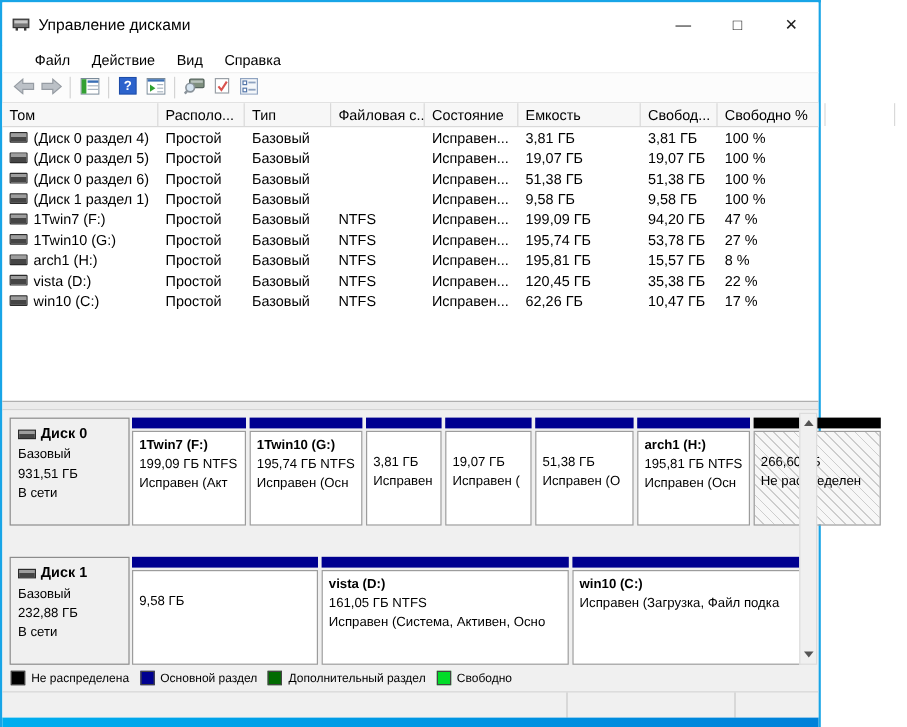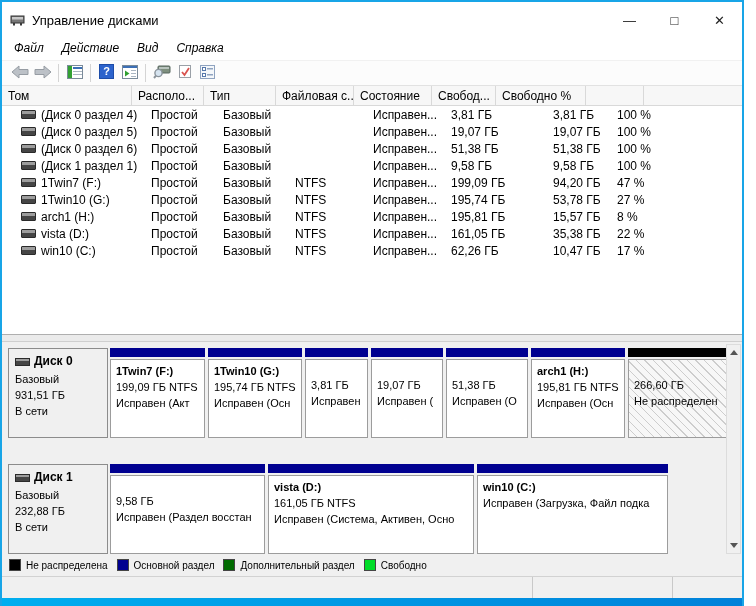--- a/index.html
+++ b/index.html
@@ -3,46 +3,46 @@
 <meta charset="utf-8">
 <style>
   * { box-sizing: border-box; }
   html,body { margin:0; padding:0; }
   body {
     width:756px; height:606px; overflow:hidden;
     font-family:"Liberation Sans", sans-serif; font-size:12px; color:#000;
     background:#fff;
   }
   .window {
-    width:744px; height:606px;
+    width:684px; height:606px;
     border-left:2px solid #18A5E7; border-right:2px solid #18A5E7; border-top:2px solid #18A5E7;
     display:flex; flex-direction:column; background:#fff;
   }
   
   .titlebar { height:36px; flex:none; display:flex; align-items:center; background:#fff; }
   .title-icon { margin:0 6px 0 8px; display:flex; }
   .title-text { font-size:13px; }
   .win-controls { margin-left:auto; display:flex; height:100%; }
   .win-btn { width:45px; height:100%; display:flex; align-items:center; justify-content:center; font-size:13px; color:#222; }
   
-  .menubar { height:22px; flex:none; display:flex; align-items:flex-start; padding-left:3px; background:#fff;font-style:italic; }
+  .menubar { height:22px; flex:none; display:flex; align-items:flex-end; padding-left:18px; background:#fff; }
   .menu-item { padding:3px 9px; }
   
   .toolbar { height:26px; flex:none; display:flex; align-items:center; padding-left:6px;
     background:#FCFCFC; border-top:1px solid #F1F1F1; border-bottom:1px solid #E2E2E2; }
   .tb-btn { width:23px; height:22px; display:flex; align-items:center; justify-content:center; }
   .tb-sep { width:1px; height:18px; background:#D4D4D4; margin:0 4px; flex:none; }
   
   .list { height:248px; flex:none; display:flex; flex-direction:column; background:#fff; }
   .list-header { display:flex; height:20px; background:#F7F7F7; border-bottom:1px solid #D9D9D9; flex:none; }
   .hcell { padding:3px 0 0 6px; border-right:1px solid #D9D9D9; overflow:hidden; white-space:nowrap; }
   .c0{width:130px;flex:none}.c1{width:72px;flex:none}.c2{width:72px;flex:none}.c3{width:78px;flex:none}
   .c4{width:78px;flex:none}.c5{width:102px;flex:none}.c6{width:64px;flex:none}.c7{width:90px;flex:none}
   .c8{width:58px;flex:none}.cfill{flex:1}
-  .list-body { flex:1; overflow:hidden;padding-left:13px; }
+  .list-body { flex:1; overflow:hidden; }
   .vrow { display:flex; height:17px; align-items:center; }
   .cell { padding-left:6px; overflow:hidden; white-space:nowrap; }
   .cell.first { display:flex; align-items:center; }
   .vol-icon { width:15px; height:9px; flex:none; margin-right:5px;
     background:linear-gradient(#9d9d9d 0 40%, #454545 40% 100%); border:1px solid #2a2a2a; border-radius:1px; }
   
   .splitter { height:8px; flex:none; background:#EBEBEB; border-top:1px solid #AFAFAF; border-bottom:1px solid #CFCFCF; }
   
   .bottom-pane { height:234px; flex:none; background:#F0F0F0; position:relative; }
   .graph-area { position:absolute; left:6px; top:6px; right:20px; height:206px; }
@@ -188,20 +188,21 @@
     </div>
   </div>
 
   <div class="list">
     <div class="list-header">
       <div class="hcell c0">Том</div>
       <div class="hcell c1">Располо...</div>
       <div class="hcell c2">Тип</div>
       <div class="hcell c3">Файловая с...</div>
       <div class="hcell c4">Состояние</div>
+      <div class="hcell c5">Емкость</div>
       <div class="hcell c6">Свобод...</div>
       <div class="hcell c7">Свободно %</div>
       <div class="hcell c8"></div>
       <div class="cfill"></div>
     </div>
     <div class="list-body">
 
         <div class="vrow">
           <div class="cell first c0">
             <span class="vol-icon"></span>
@@ -302,21 +303,21 @@
 
         <div class="vrow">
           <div class="cell first c0">
             <span class="vol-icon"></span>
             <span>vista (D:)</span>
           </div>
           <div class="cell c1">Простой</div>
           <div class="cell c2">Базовый</div>
           <div class="cell c3">NTFS</div>
           <div class="cell c4">Исправен...</div>
-          <div class="cell c5">161,05 ГБ</div>
+          <div class="cell c5">120,45 ГБ</div>
           <div class="cell c6">35,38 ГБ</div>
           <div class="cell c7">22 %</div>
         </div>
 
         <div class="vrow">
           <div class="cell first c0">
             <span class="vol-icon"></span>
             <span>win10 (C:)</span>
           </div>
           <div class="cell c1">Простой</div>
@@ -414,21 +415,20 @@
           <div>Базовый</div>
           <div>232,88 ГБ</div>
           <div>В сети</div>
         </div>
         <div class="parts">
           <div class="part" style="width:155px">
             <div class="part-bar" style="background-color: rgb(0, 0, 144);"></div>
             <div class="part-body">
               <div style="height:14px"></div>
               <div>9,58 ГБ</div>
-              <div>Исправен (Раздел восстан</div>
             </div>
           </div>
           <div class="part" style="width:206px">
             <div class="part-bar" style="background-color: rgb(0, 0, 144);"></div>
             <div class="part-body">
               <div class="part-name">vista (D:)</div>
               <div>161,05 ГБ NTFS</div>
               <div>Исправен (Система, Активен, Осно</div>
             </div>
           </div>

